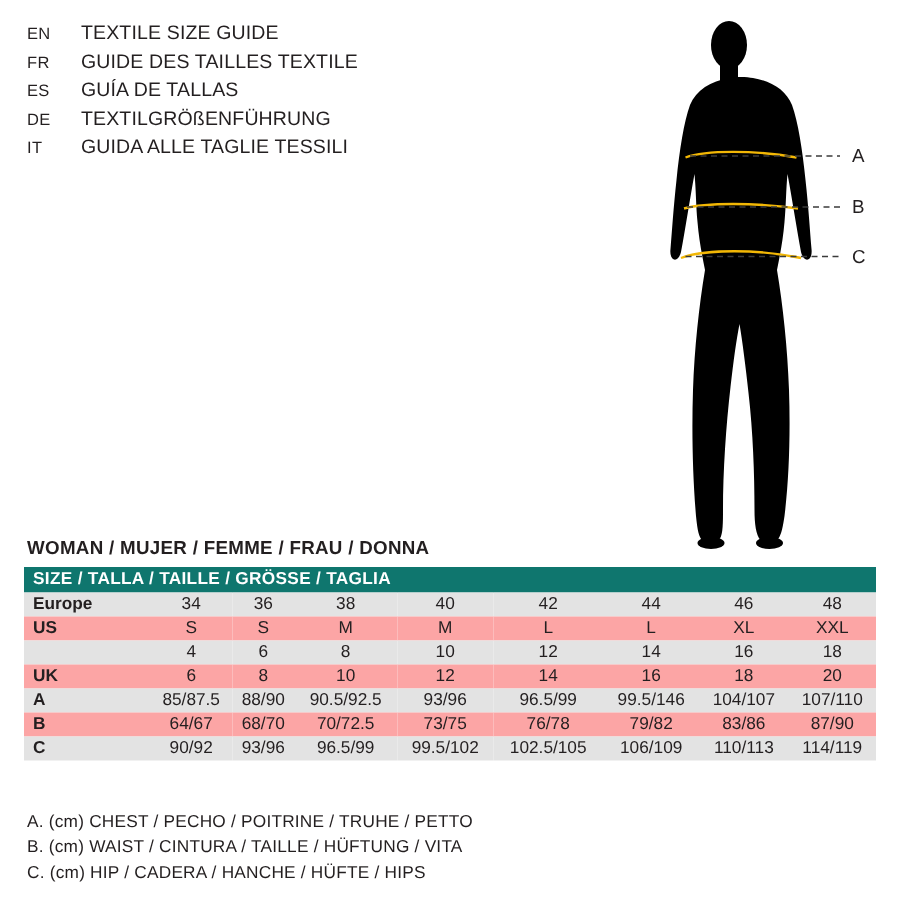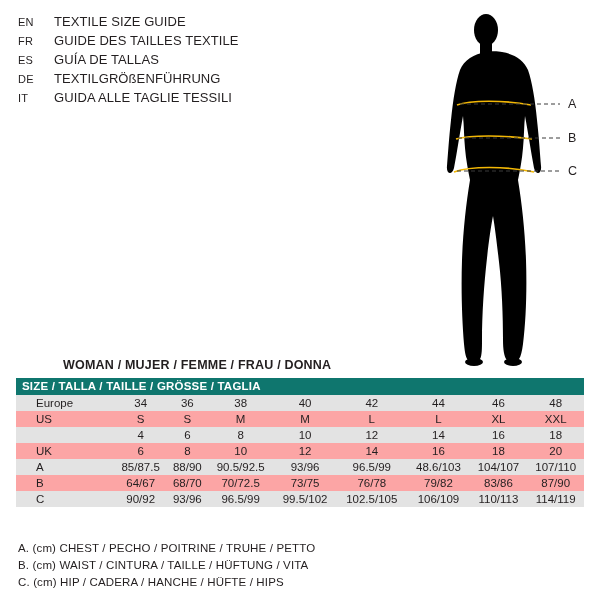--- a/index.html
+++ b/index.html
@@ -68,21 +68,20 @@
 
   
   .woman-caption {
     position: absolute;
     left: 18px;
     top: 358px;
     font-size: 12.5px;
     font-weight: bold;
     letter-spacing: 0.2px;
     color: #231f20;
-    margin-left: 45px;
   }
 
   
   .size-table {
     position: absolute;
     left: 16px;
     top: 378px;
     width: 568px;
     border-collapse: collapse;
     font-size: 11.5px;
@@ -92,22 +91,23 @@
     padding: 0;
     margin: 0;
     height: 16px;
     line-height: 16px;
     font-weight: normal;
     text-align: center;
     vertical-align: middle;
   }
   .size-table .rowlabel {
     text-align: left;
-    padding-left: 20px;
+    padding-left: 6px;
     width: 78px;
+    font-weight: bold;
   }
   .row-header td {
     background: #0f766e;
     color: #ffffff;
     font-weight: bold;
     text-align: left;
     padding-left: 6px;
     letter-spacing: 0.2px;
     height: 17px;
     line-height: 17px;
@@ -278,21 +278,21 @@
         <td>20</td>
       </tr>
 
       <tr class="row-shaded">
         <td class="rowlabel">A</td>
         <td>85/87.5</td>
         <td>88/90</td>
         <td>90.5/92.5</td>
         <td>93/96</td>
         <td>96.5/99</td>
-        <td>48.6/103</td>
+        <td>99.5/146</td>
         <td>104/107</td>
         <td>107/110</td>
       </tr>
 
       <tr class="row-plain">
         <td class="rowlabel">B</td>
         <td>64/67</td>
         <td>68/70</td>
         <td>70/72.5</td>
         <td>73/75</td>

